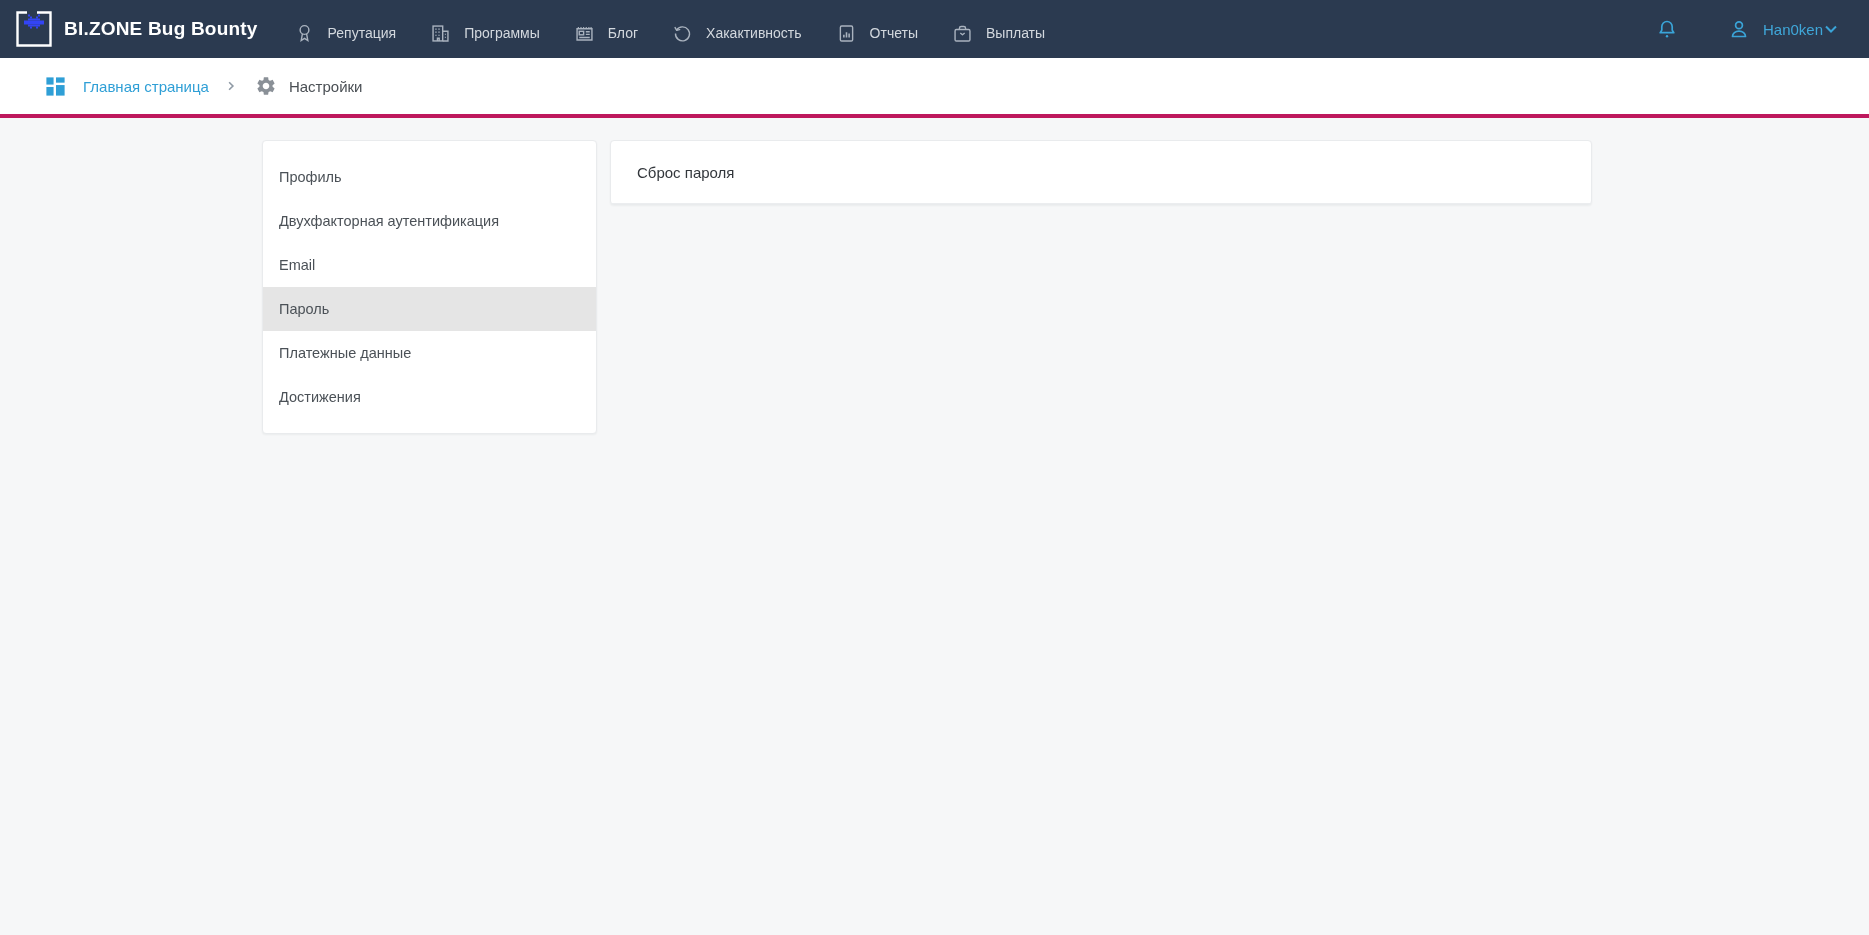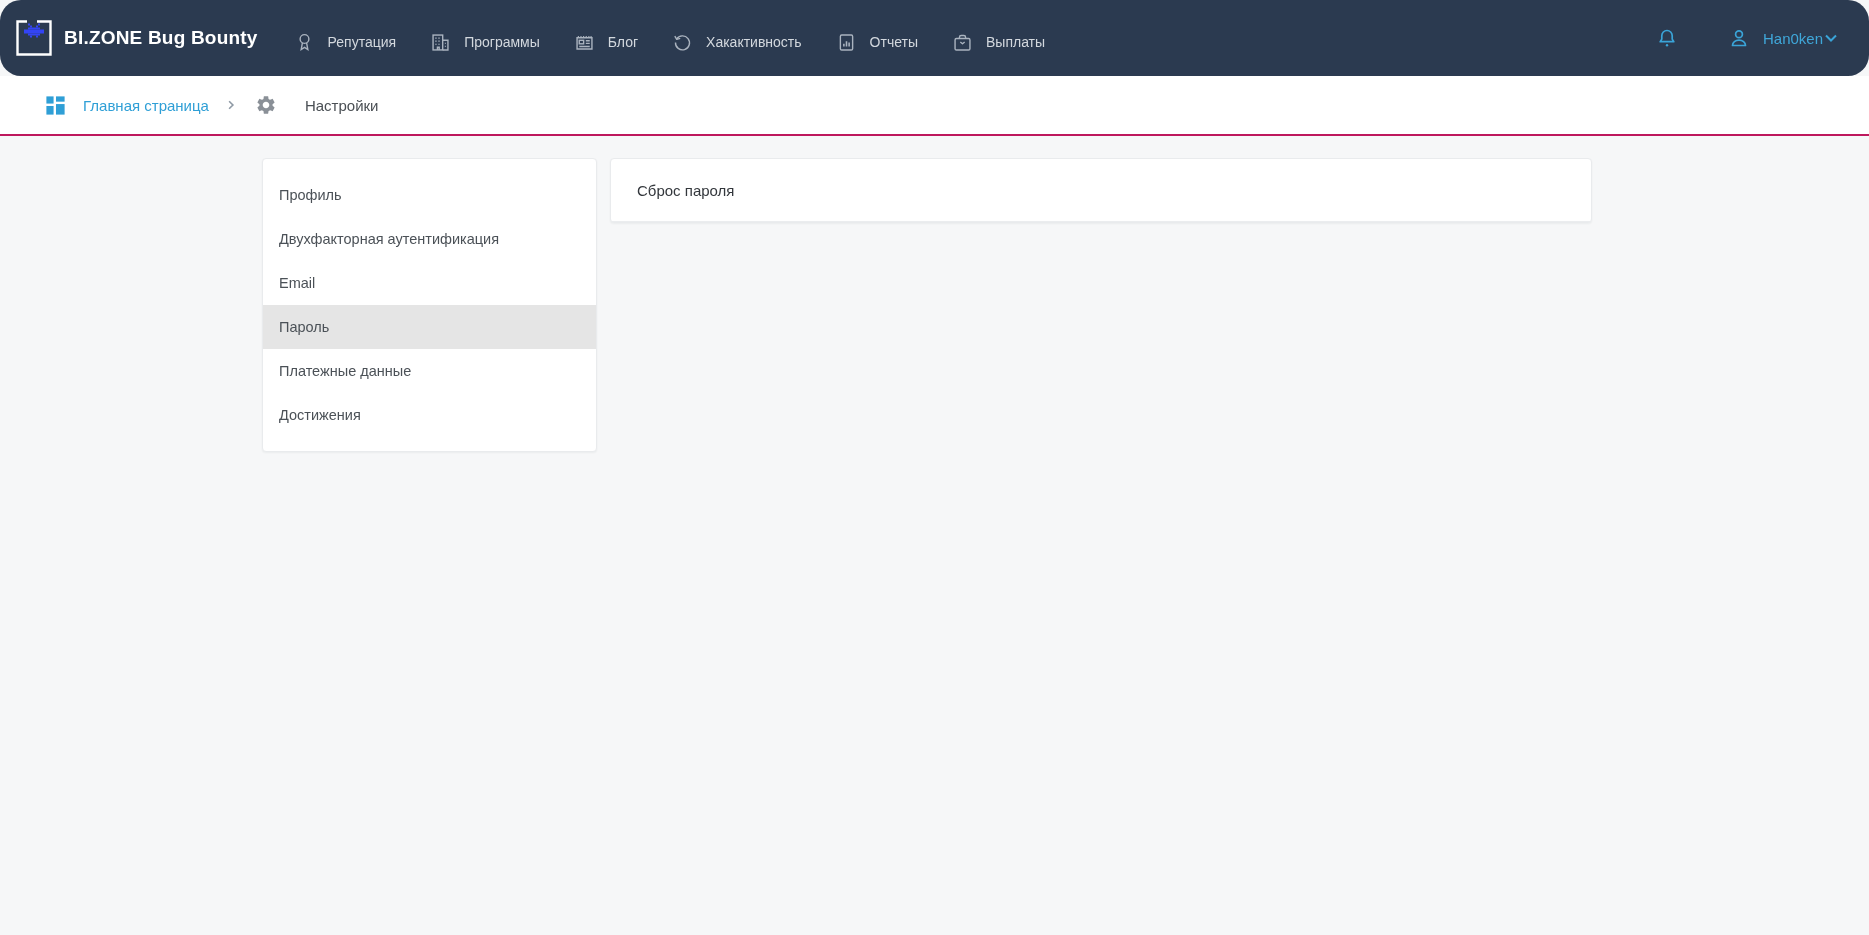--- a/index.html
+++ b/index.html
@@ -5,50 +5,49 @@
   * { margin:0; padding:0; box-sizing:border-box; }
   html,body { width:1869px; height:935px; overflow:hidden; }
   body {
     font-family:"Liberation Sans", sans-serif;
     background:#f6f7f8;
     -webkit-font-smoothing:antialiased;
   }
 
   
   .navbar {
-    height:76px; background:#2b3a50;
+    height:58px; background:#2b3a50;
     display:flex; align-items:center;
     padding:0 30px 0 16px;
-    border-radius:21px;
   }
   .brand { display:flex; align-items:center; gap:12px; cursor:pointer; }
   .logo-box { position:relative; width:36px; height:36px; flex:0 0 auto; }
   .brand-text { color:#ffffff; font-size:19px; font-weight:700; letter-spacing:.2px; white-space:nowrap; }
   .nav { display:flex; align-items:center; gap:34px; margin-left:36px;margin-top:8px; }
   .nav-item { display:flex; align-items:center; gap:13px; cursor:pointer; white-space:nowrap; }
   .nav-item svg { color:#aab3bf; display:block; }
   .nav-item .nav-label { color:#d3d8de; font-size:14px; }
   .nav-right { margin-left:auto; display:flex; align-items:center; }
   .bell-btn { color:#3aa4d8; cursor:pointer; display:flex; margin-right:48px; }
   .user-menu { display:flex; align-items:center; cursor:pointer; }
   .user-menu svg { display:block; }
   .user-icon { color:#3aa4d8; margin-right:12px; }
   .user-name { color:#3fa7d9; font-size:15px; }
   .chevron-down { color:#3aa4d8; }
 
   
   .breadcrumbs {
-    height:60px; background:#ffffff; border-bottom:2px solid #be185d;
+    height:60px; background:#ffffff; border-bottom:4px solid #be185d;
     display:flex; align-items:center; padding-left:44px;
   }
   .crumb-home { display:flex; align-items:center; gap:16px; cursor:pointer; }
   .crumb-home svg { display:block; }
   .crumb-link { color:#2f9fd6; font-size:15px; }
   .crumb-sep { color:#8f9aa5; font-size:13px; margin:0 18px 0 16px; display:flex; }
-  .crumb-current { display:flex; align-items:center; gap:28px; }
+  .crumb-current { display:flex; align-items:center; gap:12px; }
   .crumb-current svg { color:#8a9097; display:block; }
   .crumb-current-label { color:#4a4f54; font-size:15px; }
 
   
   .main {
     padding:22px 4px 0 262px;
     display:flex; align-items:flex-start; gap:13px;
   }
   .card {
     background:#ffffff; border:1px solid #e9ebed; border-radius:4px;

